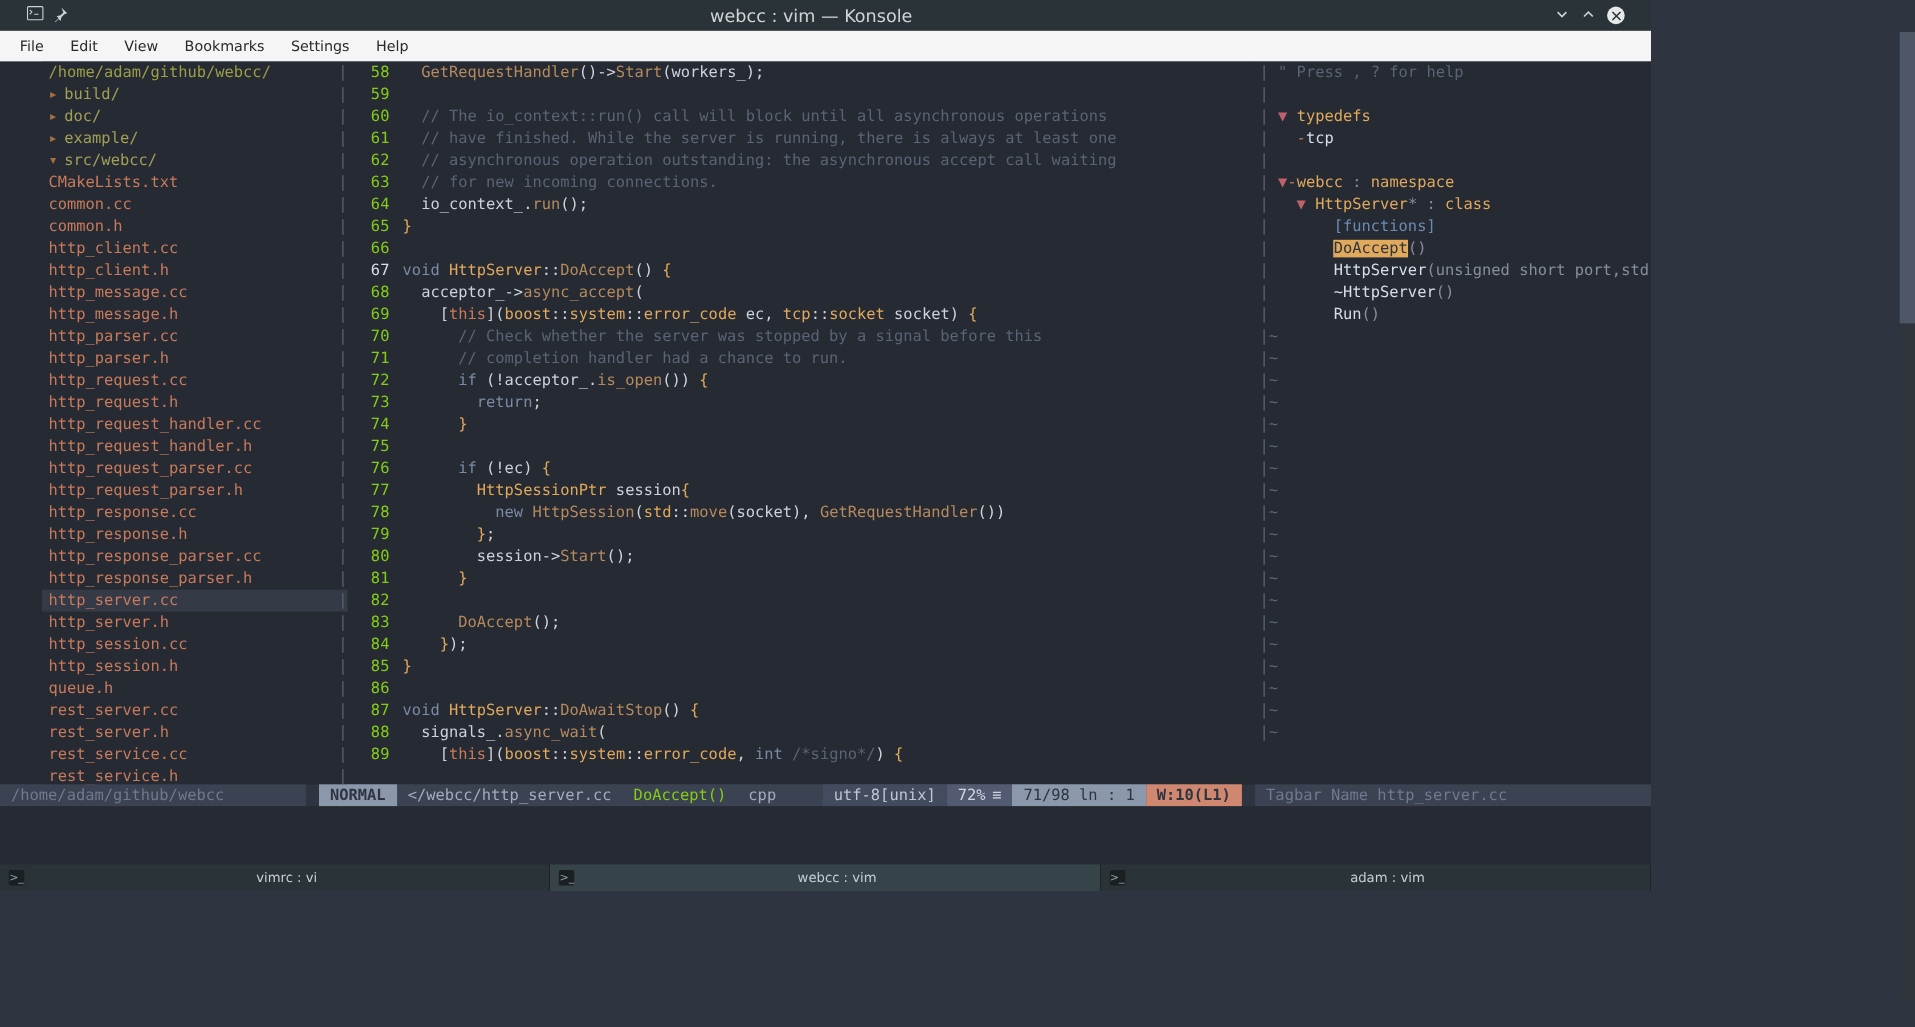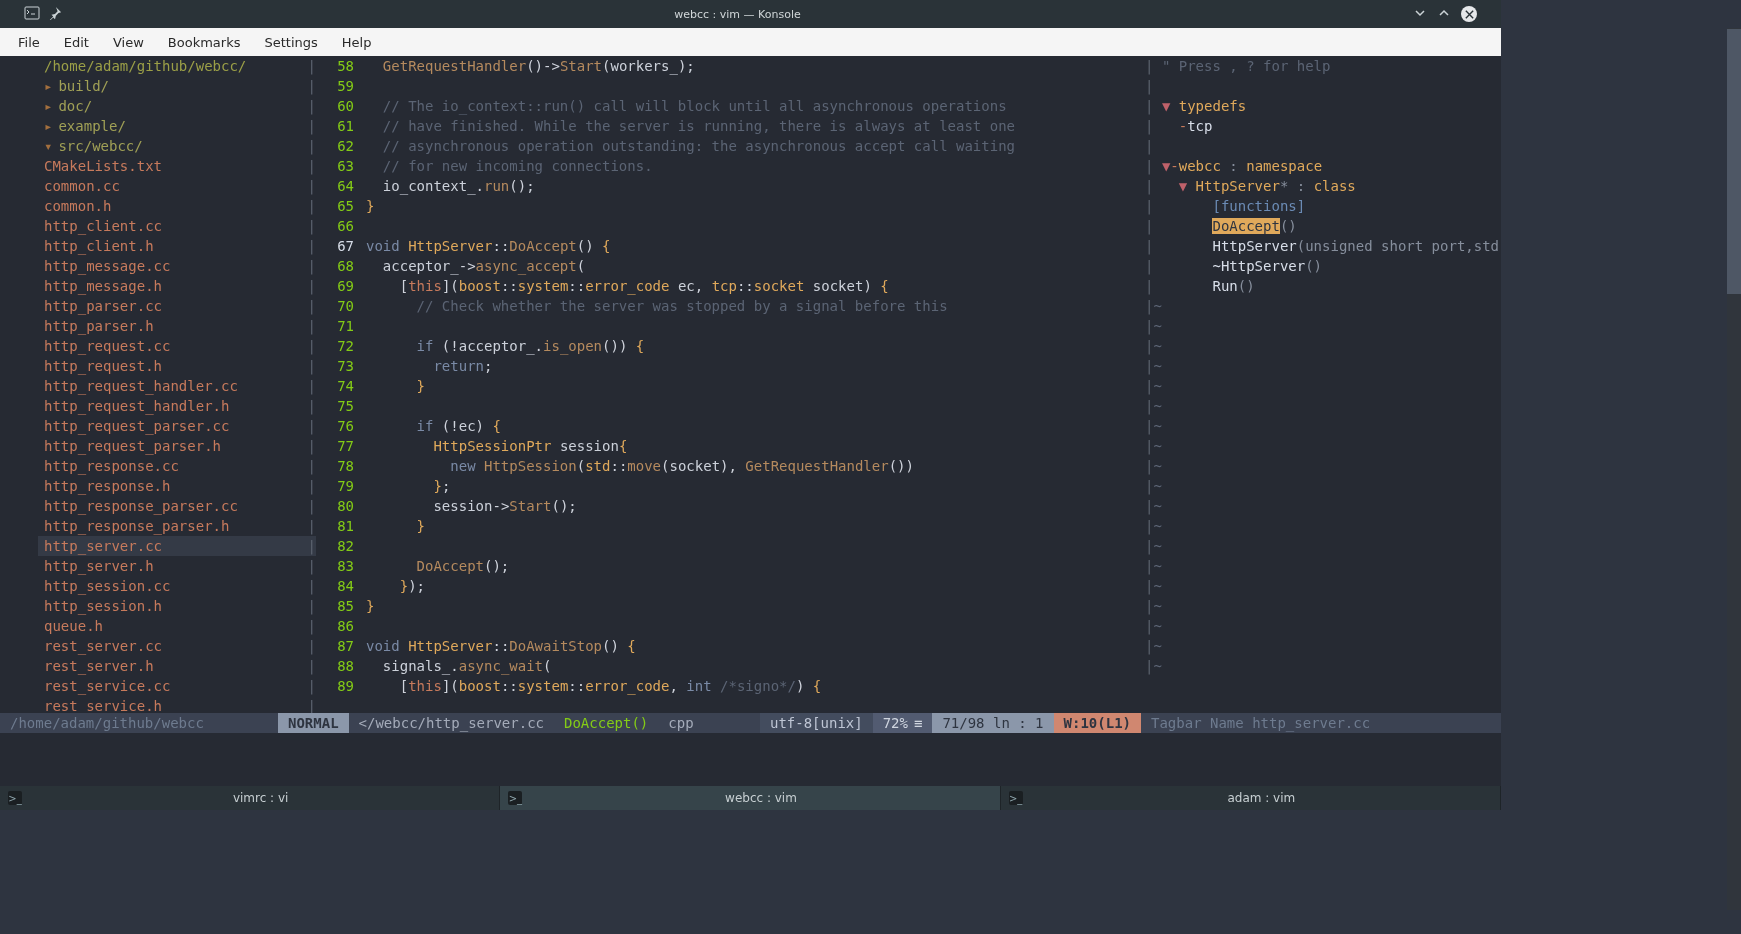--- a/index.html
+++ b/index.html
@@ -15,21 +15,21 @@
   flex-direction: column;
 }
 
 .titlebar {
   background: #2a3338;
   height: 28px;
   display:flex;
   align-items:center;
   color:#d0d6d8;
   font-family: "DejaVu Sans", sans-serif;
-  font-size: 11px;
+  font-size: 16px;
   padding: 0 24px;
 }
 .titlebar .left-icons { display:flex; align-items:center; gap:8px; }
 .titlebar .title { flex:1; text-align:center; }
 .titlebar .win-controls { display:flex; align-items:center; gap:10px; }
 .titlebar .circle { width:16px; height:16px; border-radius:50%; background:#e6e8ea; display:flex; align-items:center; justify-content:center; }
 .titlebar .circle svg { width:11px; height:11px; }
 .titlebar svg { fill:#cbd3d6; }
 
 
@@ -330,20 +330,21 @@
         <div class="line">
           <div class="ln">69</div>
           <div class="txt"><span class="punc">    [</span><span class="this">this</span><span class="punc">](</span><span class="cls">boost</span><span class="punc">::</span><span class="cls">system</span><span class="punc">::</span><span class="cls">error_code</span><span class="id"> ec</span><span class="punc">, </span><span class="cls">tcp</span><span class="punc">::</span><span class="cls">socket</span><span class="id"> socket</span><span class="punc">) </span><span class="brace-gold">{</span></div>
         </div>
         <div class="line">
           <div class="ln">70</div>
           <div class="txt"><span class="comment">      // Check whether the server was stopped by a signal before this</span></div>
         </div>
         <div class="line">
           <div class="ln">71</div>
+          <div class="txt"><span class="comment">      // completion handler had a chance to run.</span></div>
         </div>
         <div class="line">
           <div class="ln">72</div>
           <div class="txt"><span class="punc">      </span><span class="kw">if</span><span class="punc"> (!</span><span class="id">acceptor_</span><span class="punc">.</span><span class="fn">is_open</span><span class="punc">()) </span><span class="brace-gold">{</span></div>
         </div>
         <div class="line">
           <div class="ln">73</div>
           <div class="txt"><span class="punc">        </span><span class="kw">return</span><span class="punc">;</span></div>
         </div>
         <div class="line">
@@ -442,21 +443,21 @@
       <div class="row"><span style="color:#5c6370;">|</span><span class="tilde">~</span></div>
       <div class="row"><span style="color:#5c6370;">|</span><span class="tilde">~</span></div>
       <div class="row"><span style="color:#5c6370;">|</span><span class="tilde">~</span></div>
       <div class="row"><span style="color:#5c6370;">|</span><span class="tilde">~</span></div>
       <div class="row"><span style="color:#5c6370;">|</span><span class="tilde">~</span></div>
       <div class="row"><span style="color:#5c6370;">|</span><span class="tilde">~</span></div>
     </div>
 
 </div>
 
-<div style="display:flex;">
+<div style="display:flex;gap:12px;">
   <div class="statusline" style="width:278px;">
     <span class="seg" style="color:#6e7b8f;">/home/adam/github/webcc</span>
   </div>
   <div class="statusline" style="flex:1;">
     <span class="seg seg-mode">NORMAL</span>
     <span class="seg seg-file">&lt;/webcc/http_server.cc</span>
     <span class="seg seg-fn">DoAccept()</span>
     <span class="seg seg-ft">cpp</span>
     <span class="spacer"></span>
     <span class="seg seg-enc">utf-8[unix]</span>

